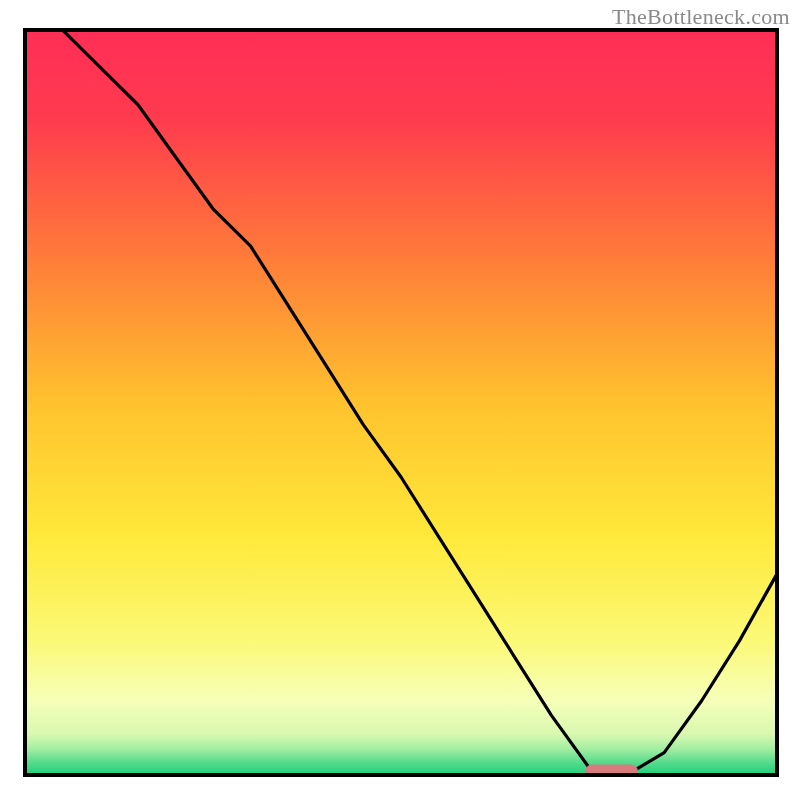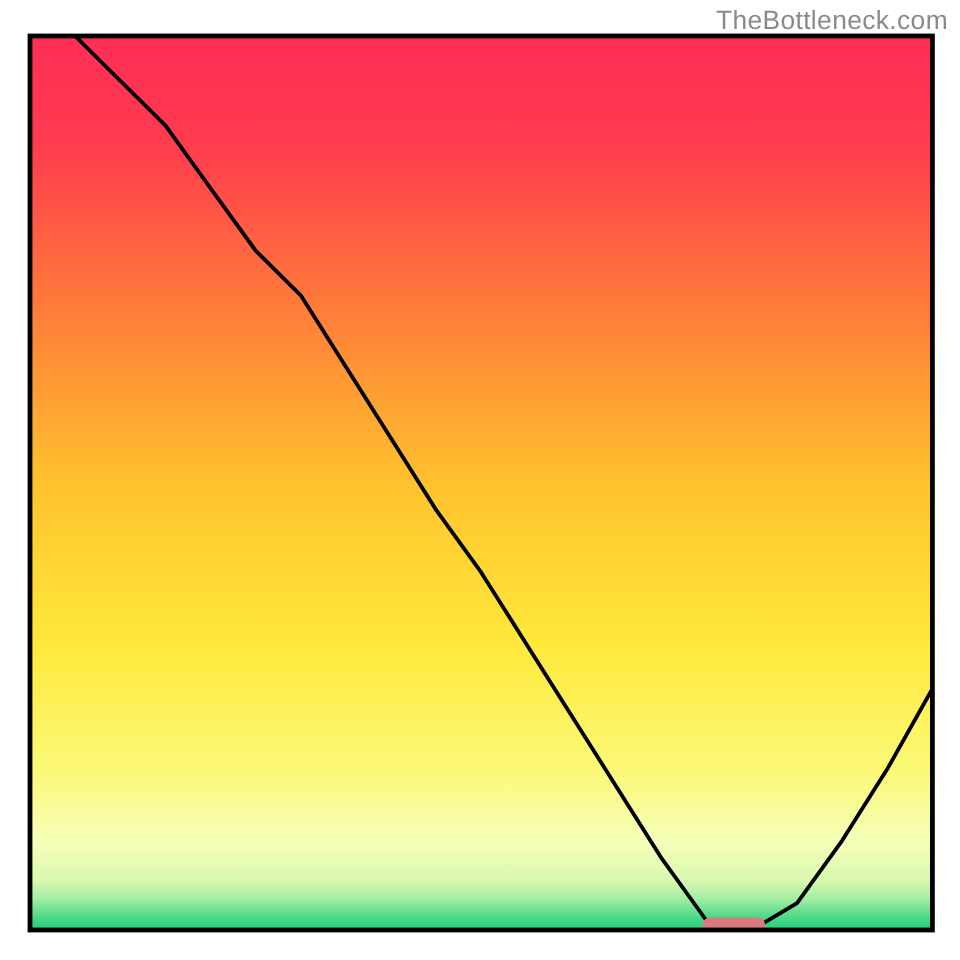--- a/index.html
+++ b/index.html
@@ -8,20 +8,21 @@
     width: 800px;
     height: 800px;
     background: #ffffff;
     overflow: hidden;
     font-family: Arial, Helvetica, sans-serif;
   }
   .canvas {
     position: relative;
     width: 800px;
     height: 680px;
+    font-family: Liberation Serif, serif;
   }
   .attribution {
     position: absolute;
     top: 4px;
     right: 10px;
     color: #8a8a8a;
     font-size: 22px;
     font-weight: 500;
     letter-spacing: 0.3px;
     user-select: none;

